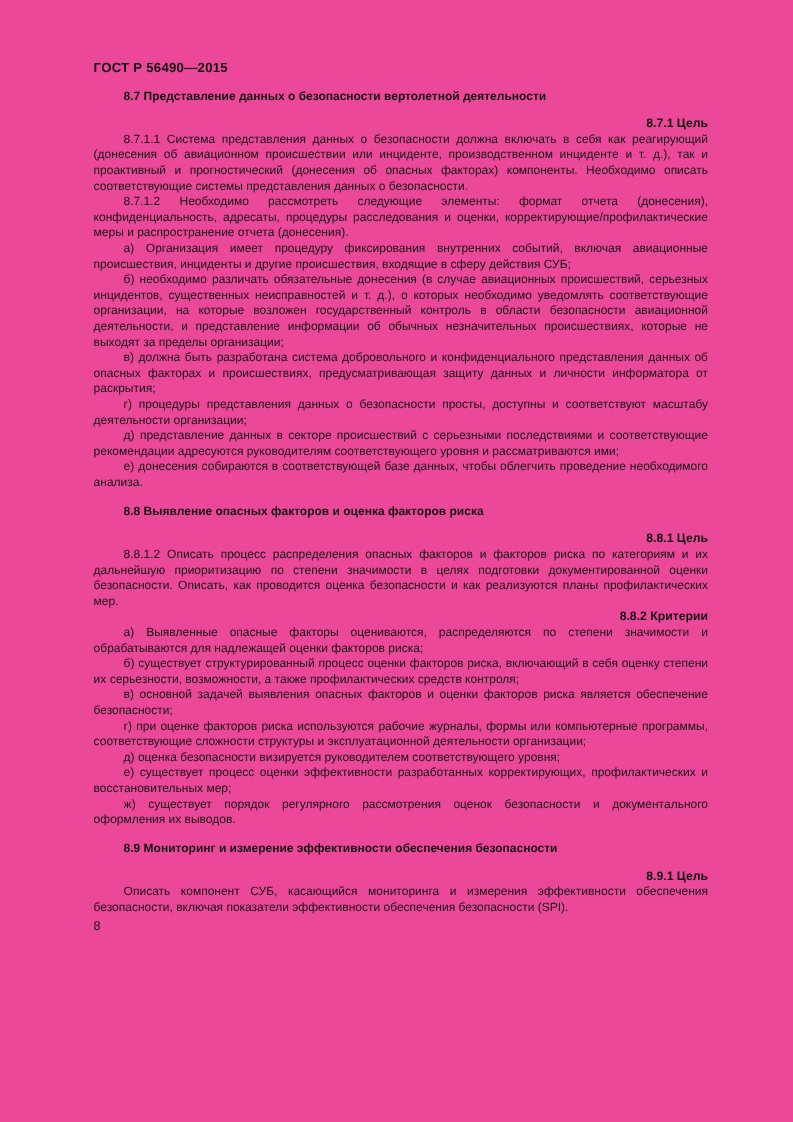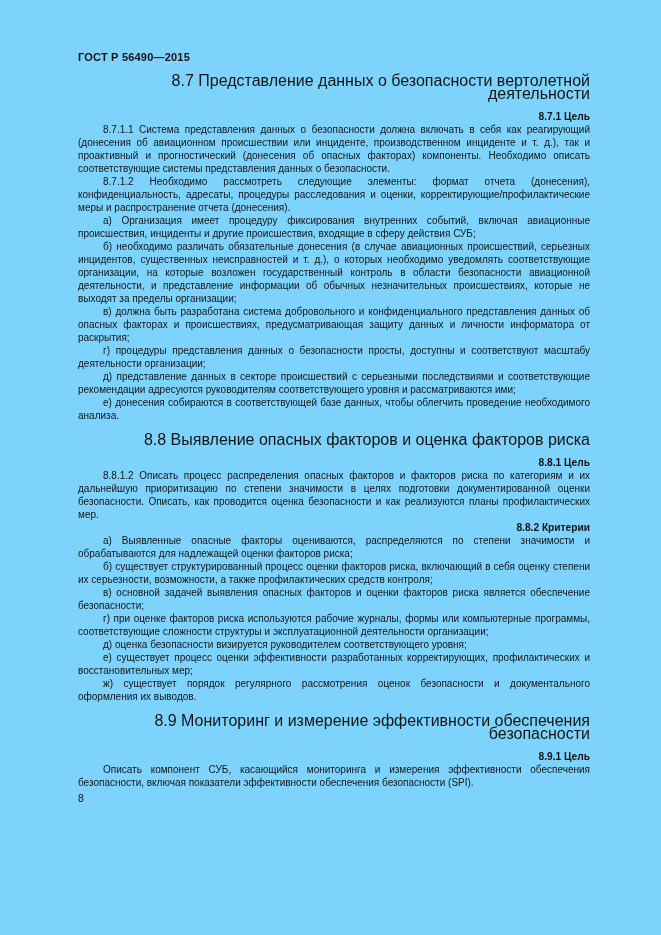--- a/index.html
+++ b/index.html
@@ -1,42 +1,42 @@
 <!DOCTYPE html>
 <html><head>
 <meta charset="utf-8">
 <style>
   html, body { margin: 0; padding: 0; background: #ffffff; }
   .page {
     position: relative;
     width: 661px;
     height: 935px;
     box-sizing: border-box;
-    background: #7dd3fc;
+    background: #ec4899;
     color: #141414;
     font-family: "Liberation Sans", sans-serif;
     padding: 51px 71px 0 78px;
     overflow: hidden;
   }
   .running-header {
     font-size: 11px;
     font-weight: bold;
     letter-spacing: 0.2px;
     margin-bottom: 11px;
   }
   .content {
     width: 512px;
     font-size: 10px;
     line-height: 13px;
     text-align: justify;
   }
   .h1 {
-    font-size: 16px;
-    font-weight: normal;
-    text-align: right;
+    font-size: 10px;
+    font-weight: bold;
+    text-align: left;
     padding-left: 25px;
     margin: 11px 0 10px 0;
   }
   .sub {
     font-size: 10.2px;
     font-weight: bold;
     text-align: right;
     padding-left: 25px;
     margin: 0;
   }

